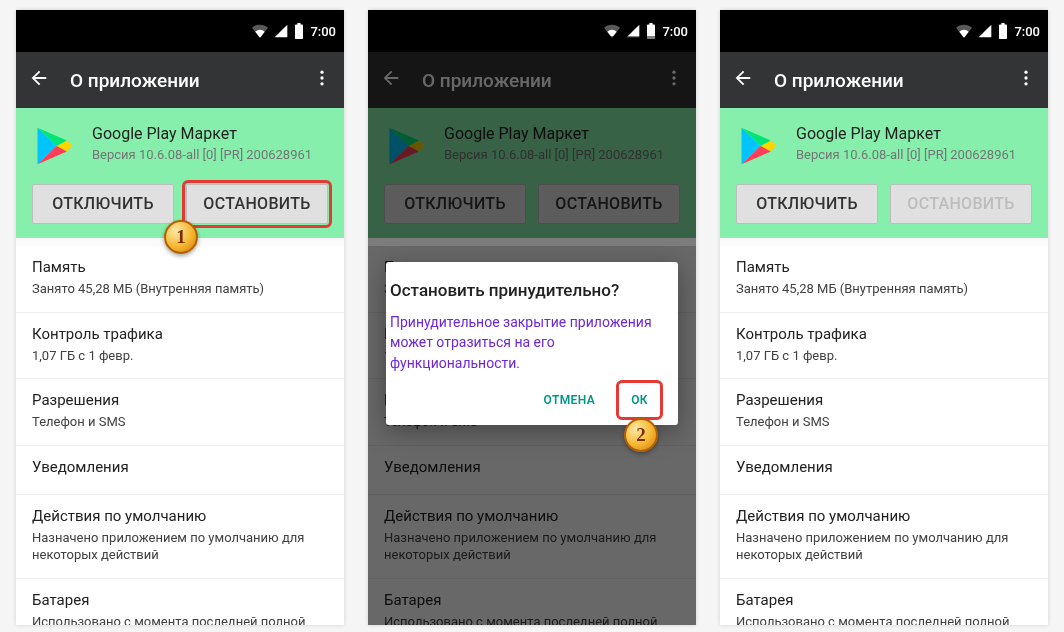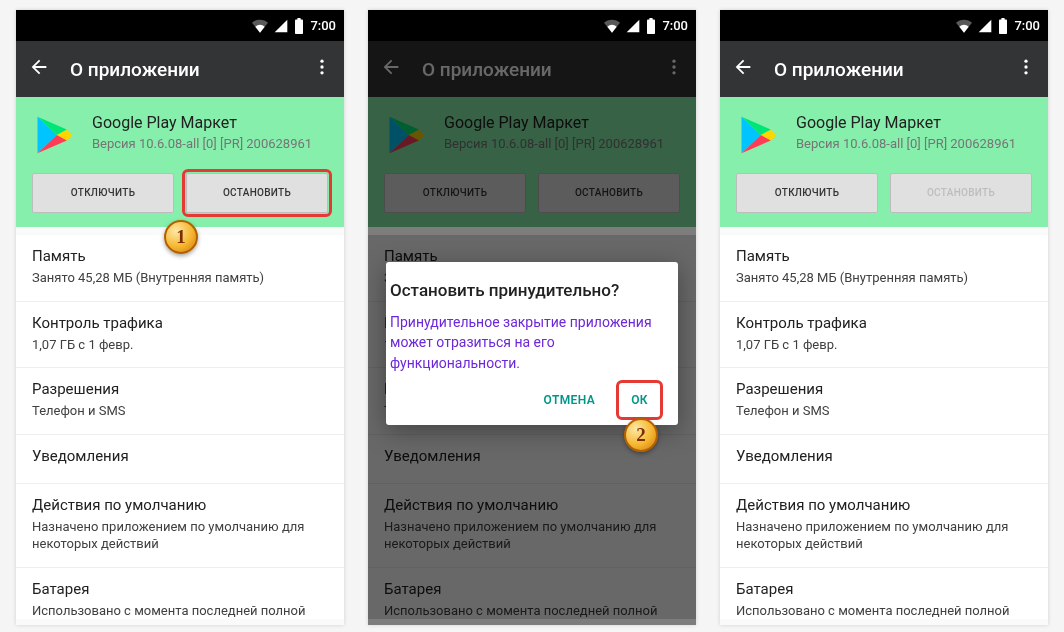--- a/index.html
+++ b/index.html
@@ -17,21 +17,21 @@
     width: 330px;
     height: 615px;
     background: #fafafa;
     overflow: hidden;
     box-shadow: 0 0 4px rgba(0,0,0,0.15);
     display: flex;
     flex-direction: column;
   }
   
   .statusbar {
-    height: 31px;
+    height: 42px;
     background: #000;
     color: #fff;
     display: flex;
     align-items: center;
     justify-content: flex-end;
     gap: 6px;
     padding: 0 8px;
     font-size: 13px;
   }
   .status-icon svg { display:block; }
@@ -70,21 +70,21 @@
   }
   .app-name { font-size: 16px; color: #212121; margin-bottom: 4px; }
   .app-version { font-size: 13px; color: #757575; }
   .btn-row { display: flex; gap: 12px; }
   .btn {
     flex: 1;
     height: 40px;
     background: #e0e0e0;
     border: 1px solid #bdbdbd;
     color: #333;
-    font-size: 10px;
+    font-size: 16px;
     font-weight: 500;
     letter-spacing: 0.3px;
     text-align: center;
     line-height: 38px;
     cursor: pointer;
     border-radius: 2px;
   }
   .btn.disabled { color: #bdbdbd; cursor: default; }
   .btn.hl {
     position: relative;

